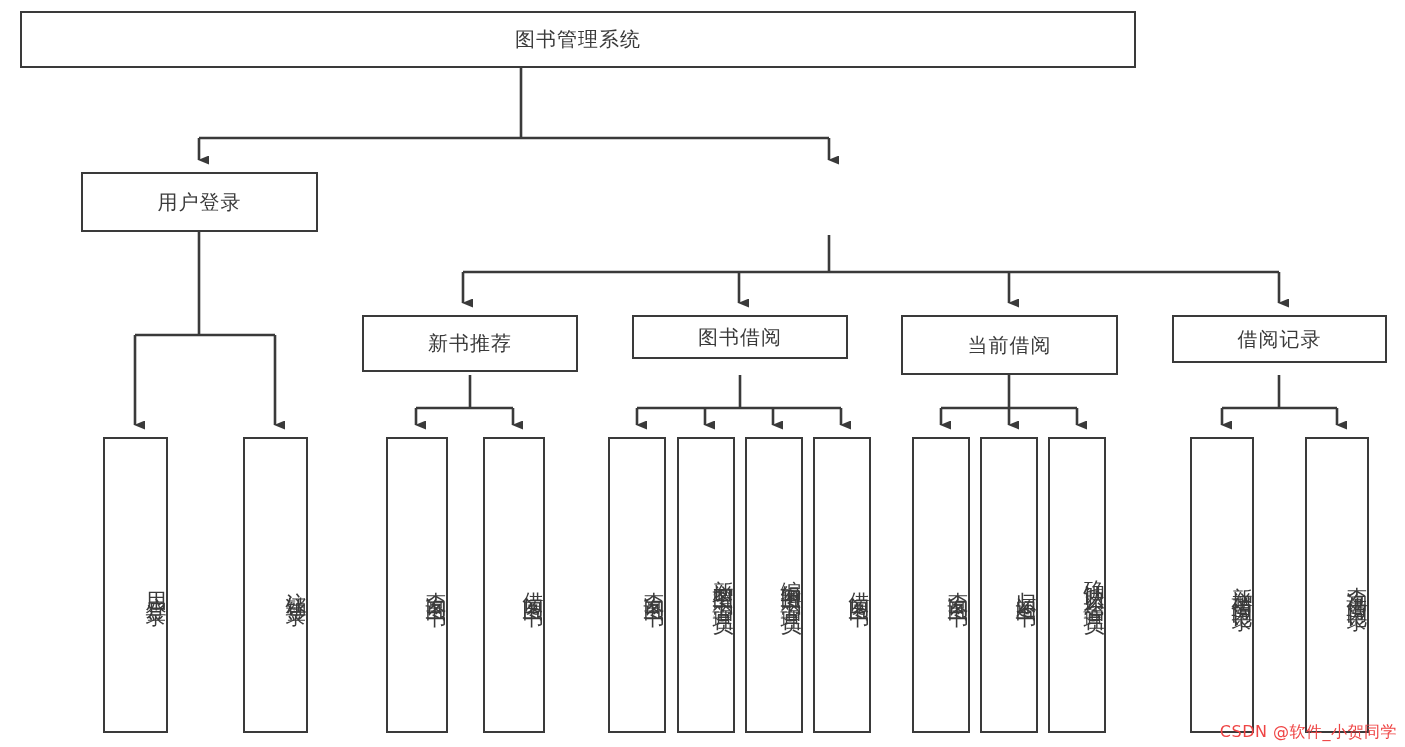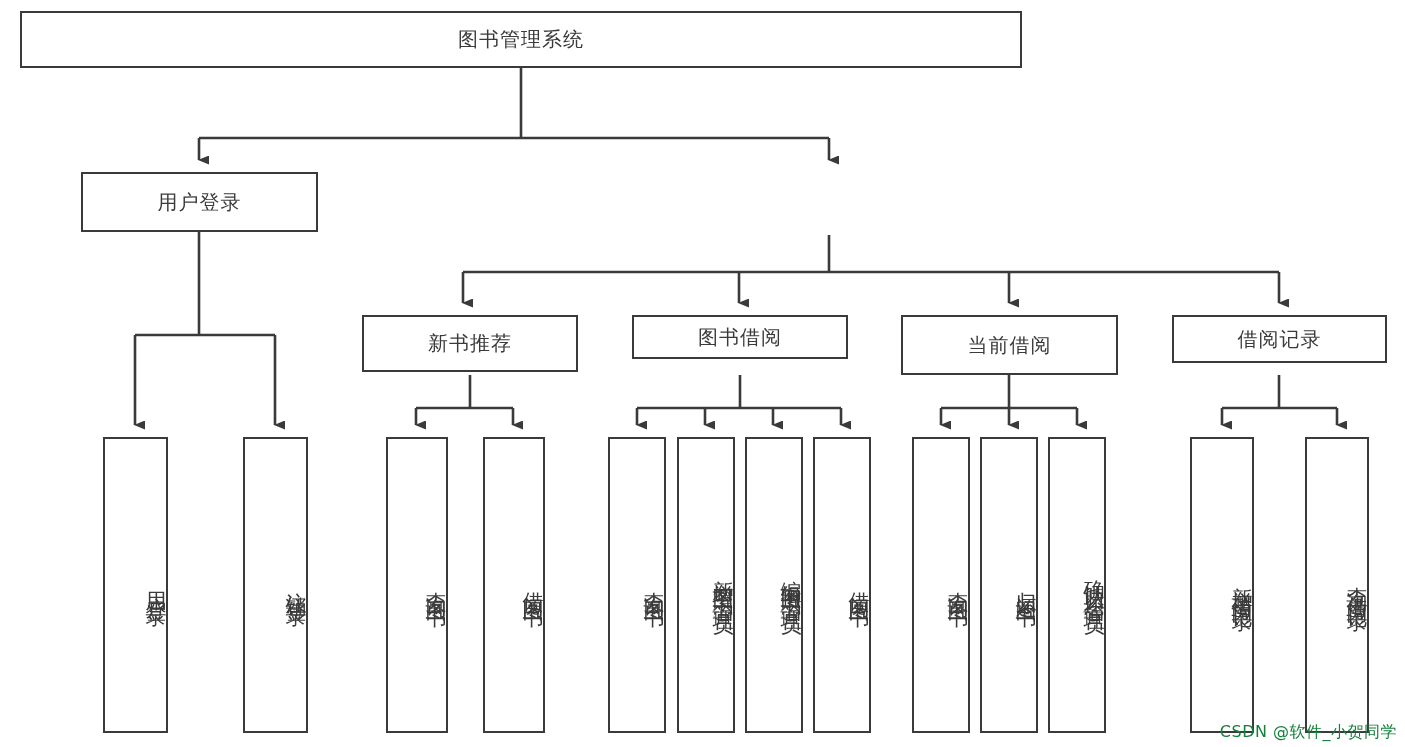--- a/index.html
+++ b/index.html
@@ -45,21 +45,21 @@
     writing-mode:vertical-rl;
     text-orientation:upright;
   }
   .root{font-size:21px;}
 
   .watermark{
     position:absolute;
     right:8px;
     bottom:4px;
     font-size:16px;
-    color:#15803d;
+    color:#ef4444;
     white-space:nowrap;
     letter-spacing:0.5px;
     font-family:"DejaVu Sans","Liberation Sans",sans-serif;
   }
 </style>
 </head>
 <body>
 
 <div id="stage">
 
@@ -106,21 +106,21 @@
       <path d="M1009,408 L1009,425" marker-end="url(#arrow)"></path>
       <path d="M1077,408 L1077,425" marker-end="url(#arrow)"></path>
 
       <path d="M1279,375 L1279,408"></path>
       <path d="M1222,408 L1337,408"></path>
       <path d="M1222,408 L1222,425" marker-end="url(#arrow)"></path>
       <path d="M1337,408 L1337,425" marker-end="url(#arrow)"></path>
     </g>
   </svg>
 
-  <div class="node hlabel root" style="left:20px;top:11px;width:1002px;height:57px;">图书管理系统</div>
+  <div class="node hlabel root" style="left:20px;top:11px;width:1116px;height:57px;">图书管理系统</div>
 
   <div class="node hlabel" style="left:81px;top:172px;width:237px;height:60px;">用户登录</div>
 
 
   <div class="node hlabel" style="left:362px;top:315px;width:216px;height:57px;">新书推荐</div>
 
   <div class="node hlabel" style="left:632px;top:315px;width:216px;height:44px;">图书借阅</div>
 
   <div class="node hlabel" style="left:901px;top:315px;width:217px;height:60px;">当前借阅</div>
 

